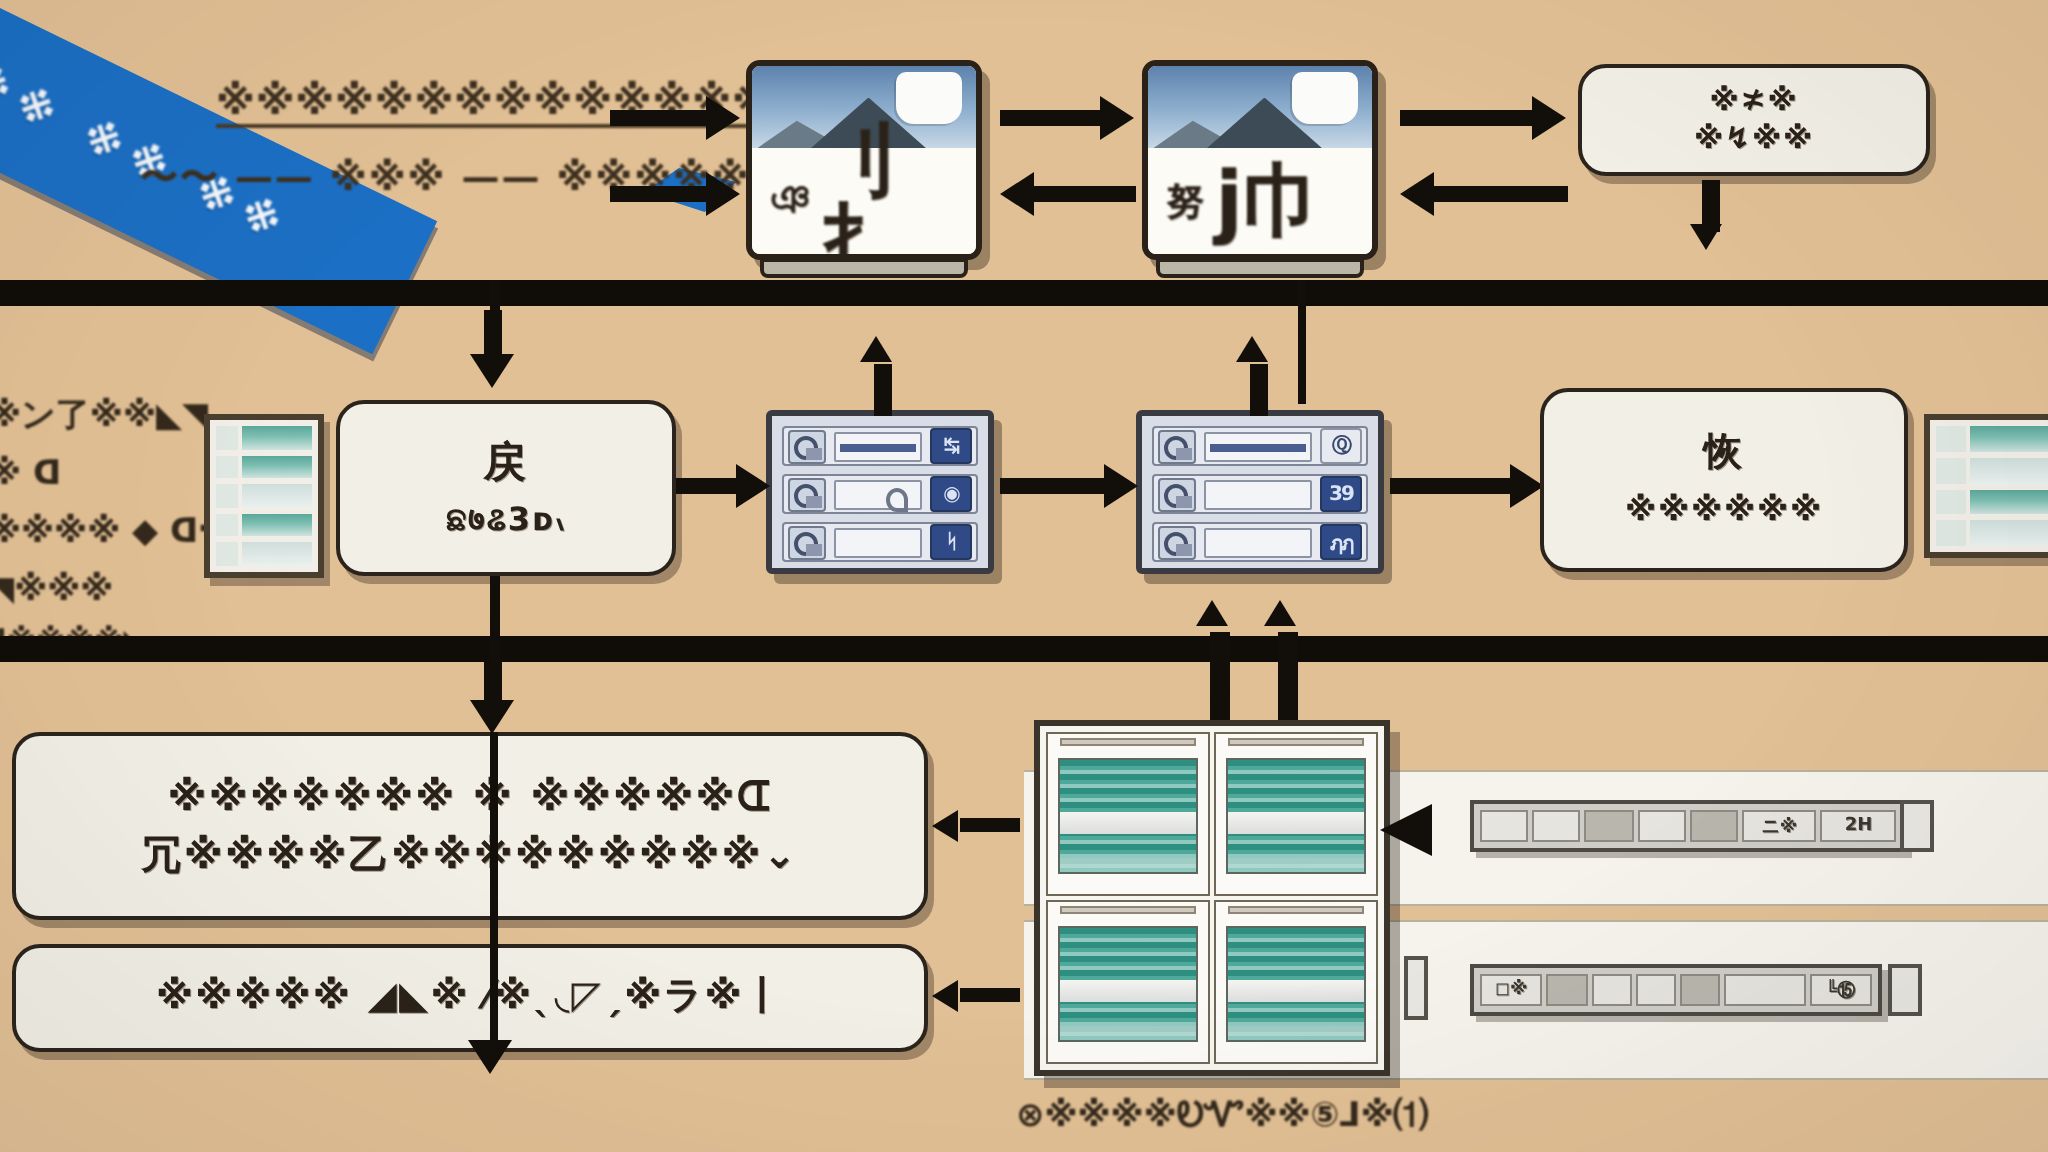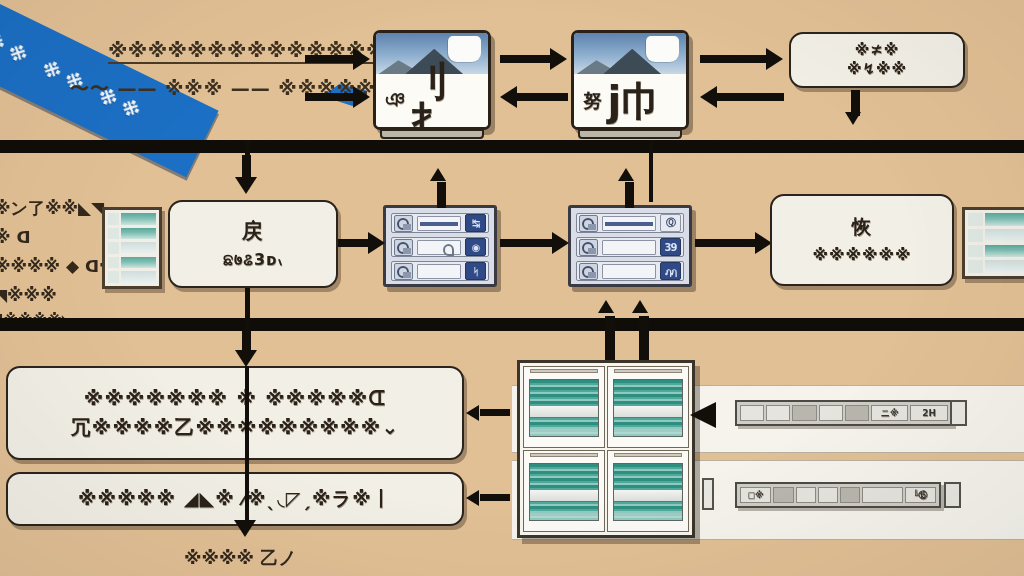--- a/index.html
+++ b/index.html
@@ -460,21 +460,20 @@
   </div>
 
   <div class="rbox" style="left:6px;top:472px;width:458px;height:54px;">
     <span class="ln glyph" style="font-size:19px;">※※※※※ ◢◣※ ⁄※ˎ◟◸ˏ※ラ※丨</span>
   </div>
 
   <div class="connector" style="left:245px;top:366px;width:4px;height:160px;"></div>
   <div class="arw" style="left:232px;top:520px;width:28px;height:26px;">
     <div class="head d" style="left:2px;top:0;"></div>
   </div>
-  <div class="caption" style="left:184px;top:546px;font-size:18px;">※※※※ 乙ノ</div>
 
   <div class="arw" style="left:466px;top:403px;width:44px;height:20px;">
     <div class="shaft" style="left:14px;top:6px;width:30px;height:7px;"></div>
     <div class="head l sm" style="left:0;top:2px;"></div>
   </div>
   <div class="arw" style="left:466px;top:488px;width:44px;height:20px;">
     <div class="shaft" style="left:14px;top:6px;width:30px;height:7px;"></div>
     <div class="head l sm" style="left:0;top:2px;"></div>
   </div>
 
@@ -520,14 +519,15 @@
     <span class="cell txt glyph">◻※</span>
     <span class="cell dark"></span>
     <span class="cell"></span>
     <span class="cell"></span>
     <span class="cell dark"></span>
     <span class="cell wide"></span>
     <span class="cell txt glyph">╚⑮</span>
   </div>
   <div class="flap" style="left:944px;top:482px;"></div>
 
+  <div class="caption" style="left:508px;top:546px;font-size:17px;">⊗※※※※ᎧᏉ※※⑤ᒧ※⑴</div>
 
 </div>
 
 </body></html>

